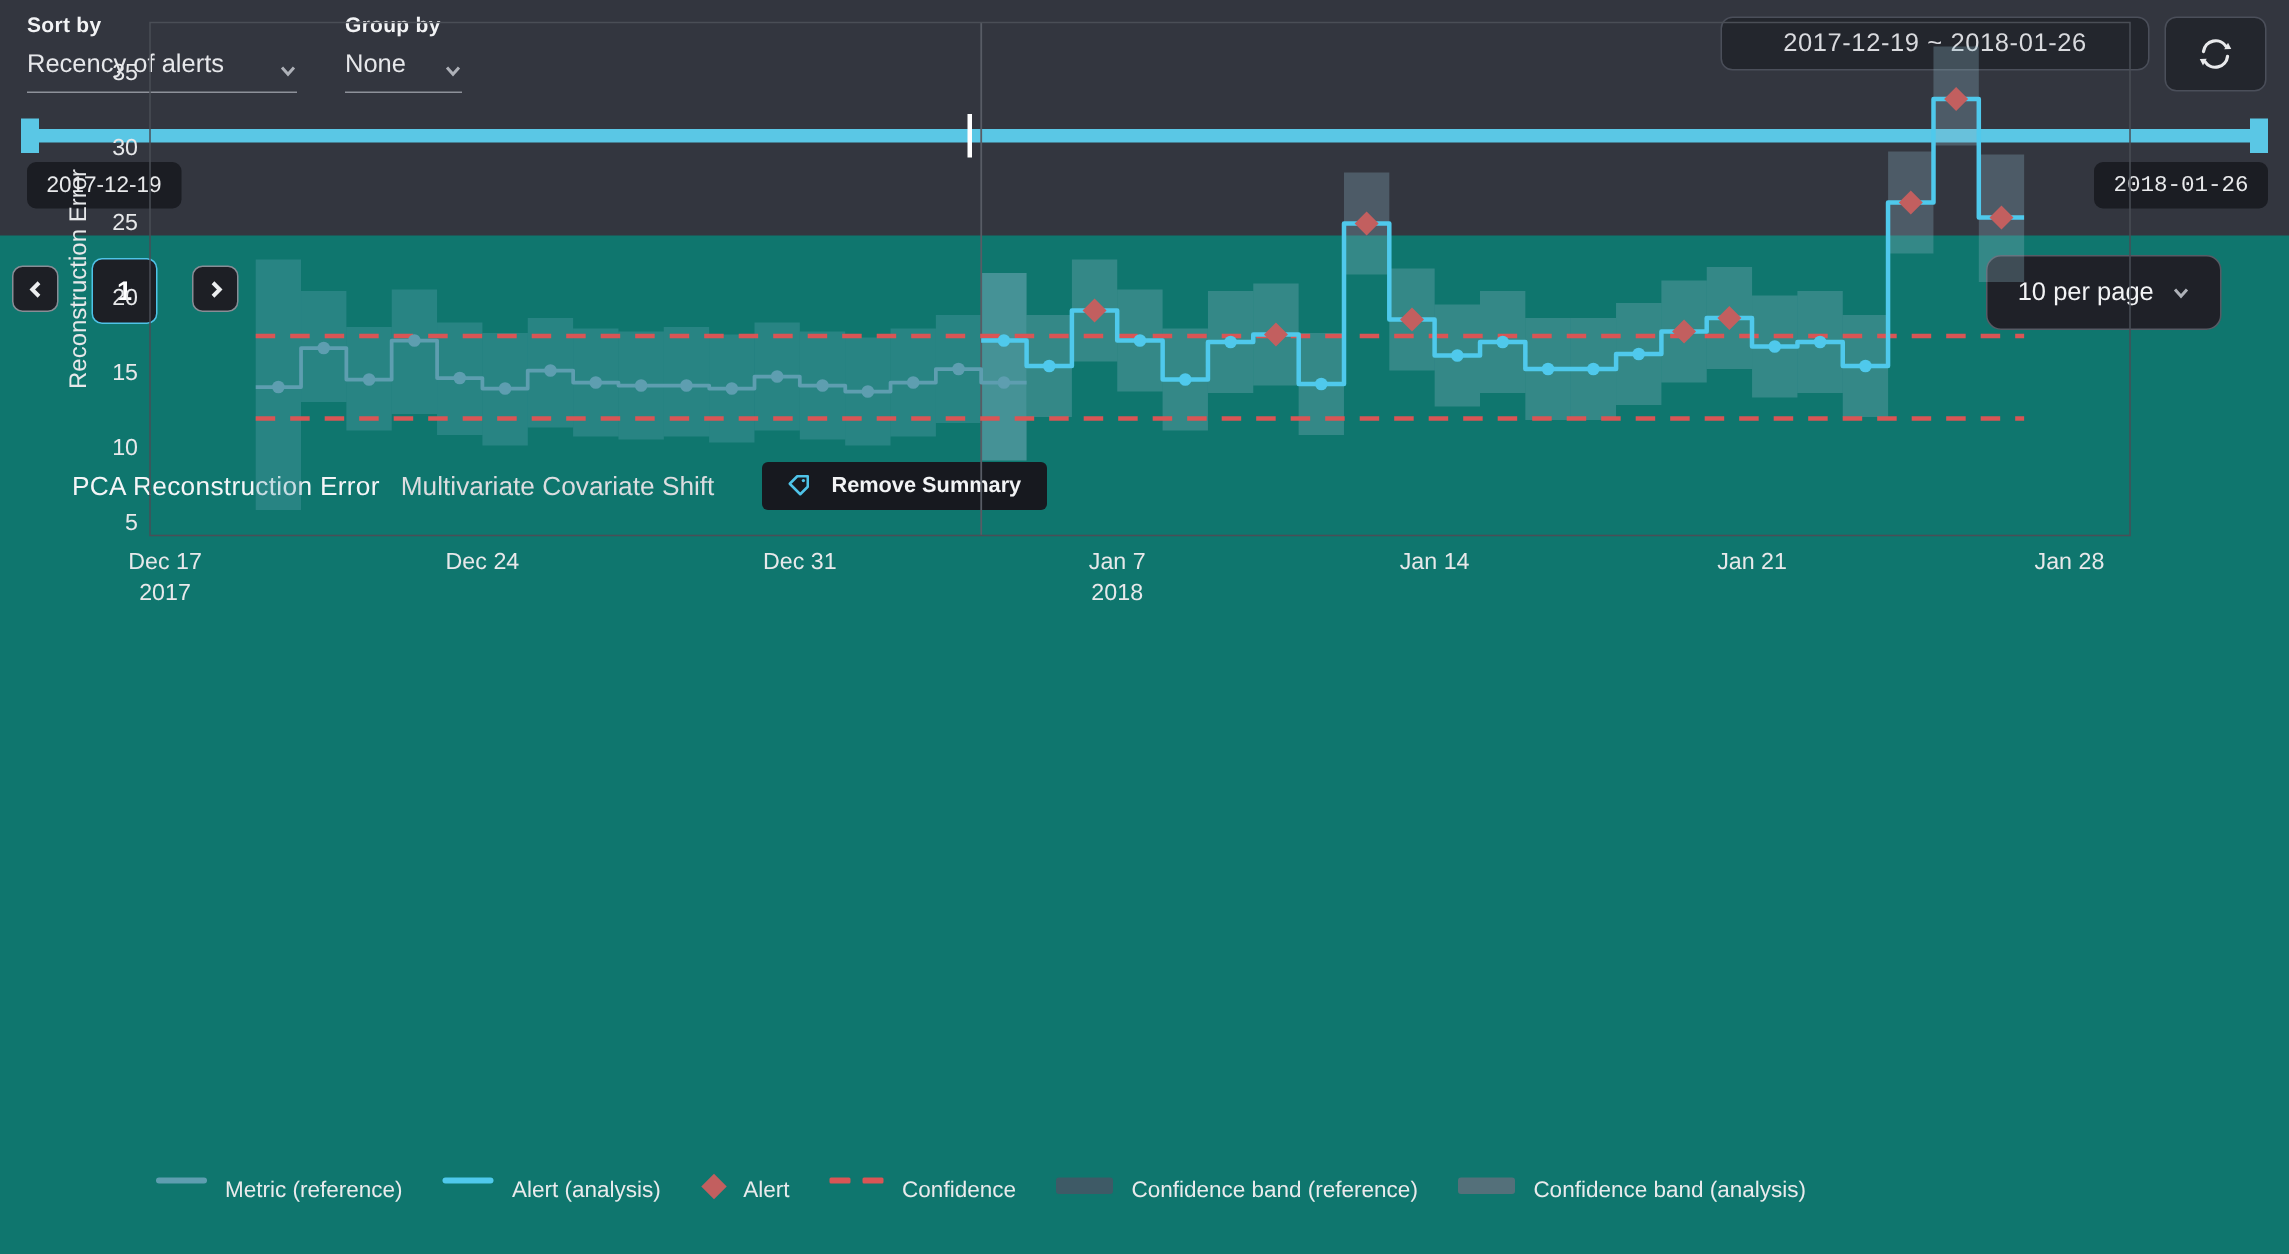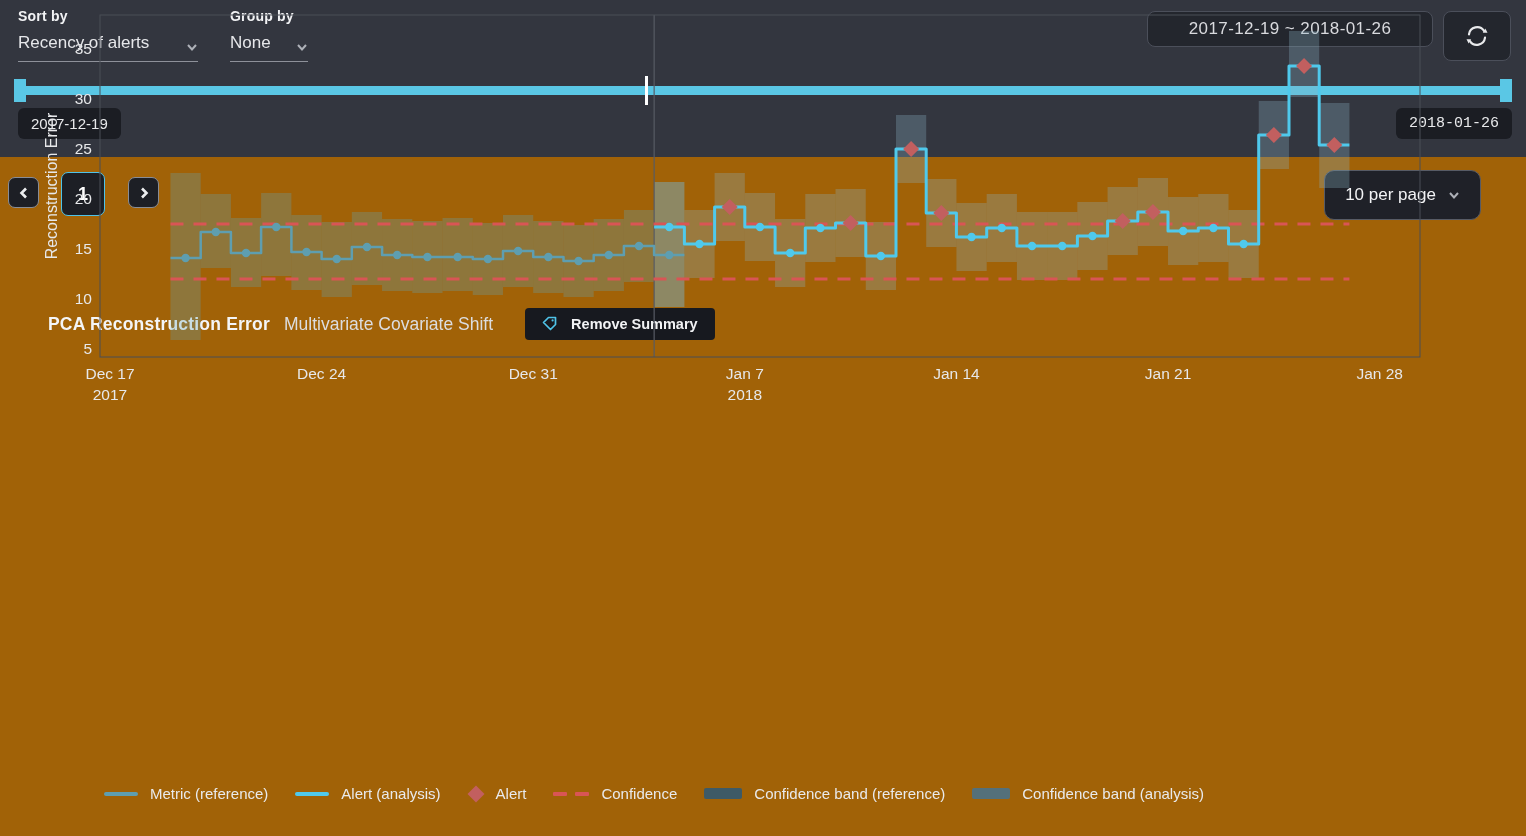--- a/index.html
+++ b/index.html
@@ -1,18 +1,18 @@
 <!DOCTYPE html>
 <html><head>
 <meta charset="utf-8">
 <style>
   * { margin:0; padding:0; box-sizing:border-box; }
   html,body { width:1526px; height:836px; background:#282b33; overflow:hidden;
               font-family:"Liberation Sans", sans-serif; }
-  #page { position:relative; width:1526px; height:836px; background:#a16207; }
+  #page { position:relative; width:1526px; height:836px; background:#0f766e; }
 
   
   .topbar { position:absolute; left:0; top:0; width:1526px; height:157px; background:#33363f; }
   .ctl { position:absolute; top:8px; }
   .ctl-label { font-size:14px; font-weight:bold; color:#f2f3f5; letter-spacing:.2px; }
   .ctl-value { display:flex; align-items:flex-end; gap:10px; margin-top:9px;
                padding-bottom:8px; border-bottom:1px solid #8e919a; cursor:pointer; }
   .ctl-value span { font-size:17px; color:#e6e7ea; }
   .chev { width:12px; height:12px; stroke:#aeb1b8; stroke-width:2; fill:none; }
   .sortby { left:18px; } .sortby .ctl-value { width:180px; justify-content:space-between; }
@@ -43,33 +43,33 @@
   .btn-next { left:128px; top:177px; width:31px; height:31px; }
   .btn-page { left:61px; top:172px; width:44px; height:44px; border:1.5px solid #4fc3e8;
               color:#ffffff; font-size:18px; font-weight:bold; }
   .perpage { position:absolute; left:1324px; top:170px; width:157px; height:50px;
              background:#1f2128; border:1px solid #575b65; border-radius:10px;
              display:flex; align-items:center; justify-content:center; gap:12px;
              color:#f2f3f5; font-size:17px; cursor:pointer; }
 
   
   .chart-head { position:absolute; left:48px; top:308px; display:flex; align-items:center; gap:10px; }
-  .chart-title { font-size:17.5px; font-weight:bold; color:#f4f5f7; letter-spacing:.2px; }
+  .chart-title { font-size:17.5px; font-weight:normal; color:#f4f5f7; letter-spacing:.2px; }
   .chart-subtitle { font-size:17.5px; color:#dcdde0; margin-left:4px; }
   .removebtn { margin-left:22px; height:32px; background:#17191f; border:none; border-radius:4px;
                display:flex; align-items:center; gap:13px; padding:0 17px;
                color:#f2f3f5; font-size:14.5px; font-weight:bold; cursor:pointer;
                font-family:"Liberation Sans", sans-serif; }
   .tagicon { width:16px; height:16px; stroke:#4fc3e8; stroke-width:1.7; fill:none;
              stroke-linejoin:round; }
   #chart-svg { position:absolute; left:0; top:0; }
 
   
   .legend { position:absolute; left:104px; top:785px; display:flex; align-items:center; gap:27px; }
-  .litem { display:flex; align-items:center; gap:12px; cursor:pointer; }
+  .litem { display:flex; align-items:flex-start; gap:12px; cursor:pointer; }
   .litem .txt { font-size:15px; color:#e9eaec; }
   .sw-line { width:34px; height:4px; border-radius:2px; }
   .sw-diamond { width:12px; height:12px; transform:rotate(45deg); margin:0 2px; }
   .sw-dash { display:flex; gap:8px; }
   .sw-dash i { display:block; width:14px; height:4px; border-radius:1px; }
   .sw-band { width:38px; height:11px; border-radius:2px; }
 </style>
 </head>
 <body>
 

